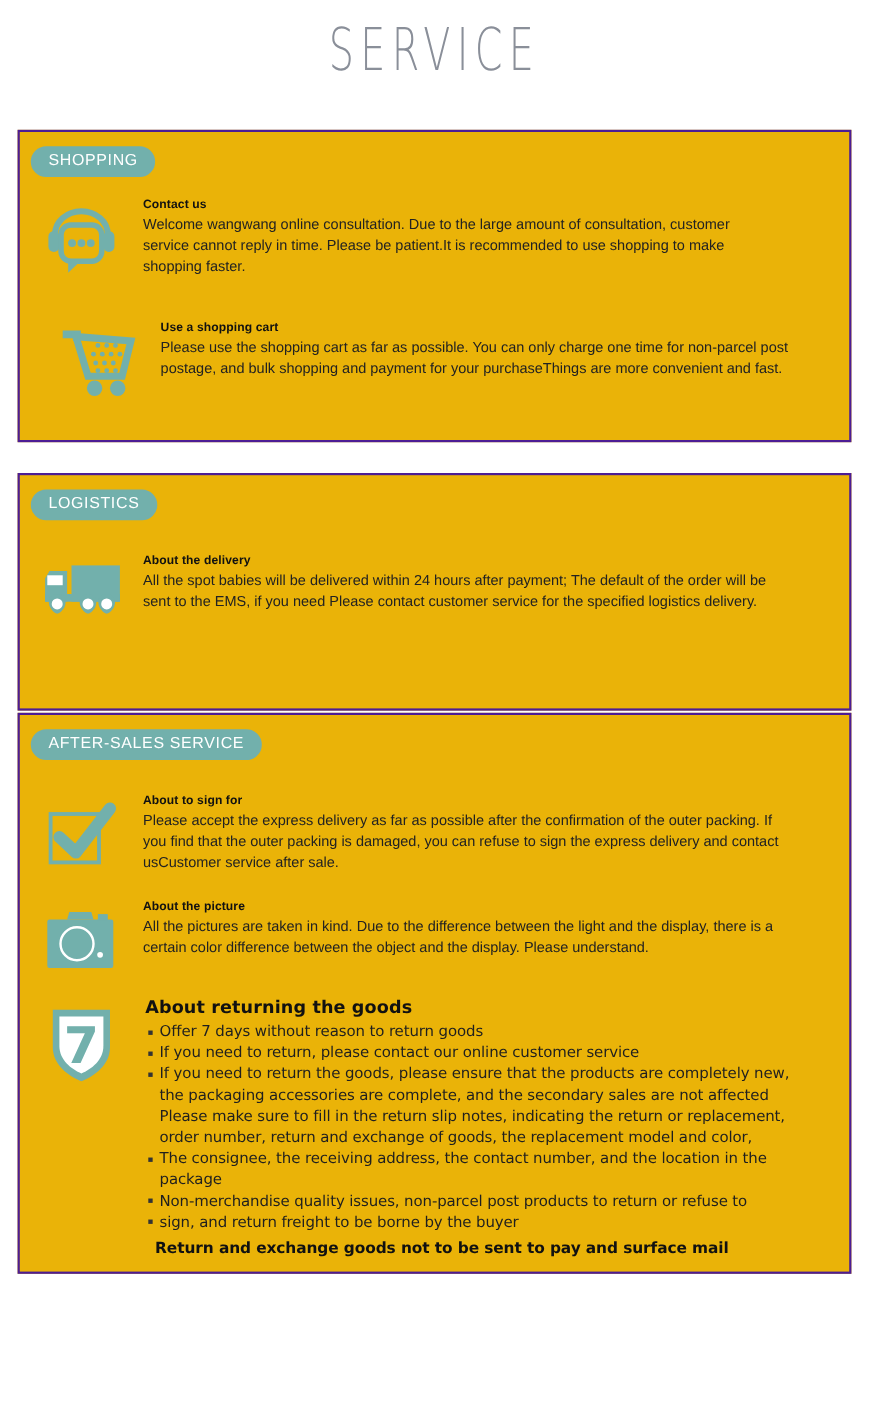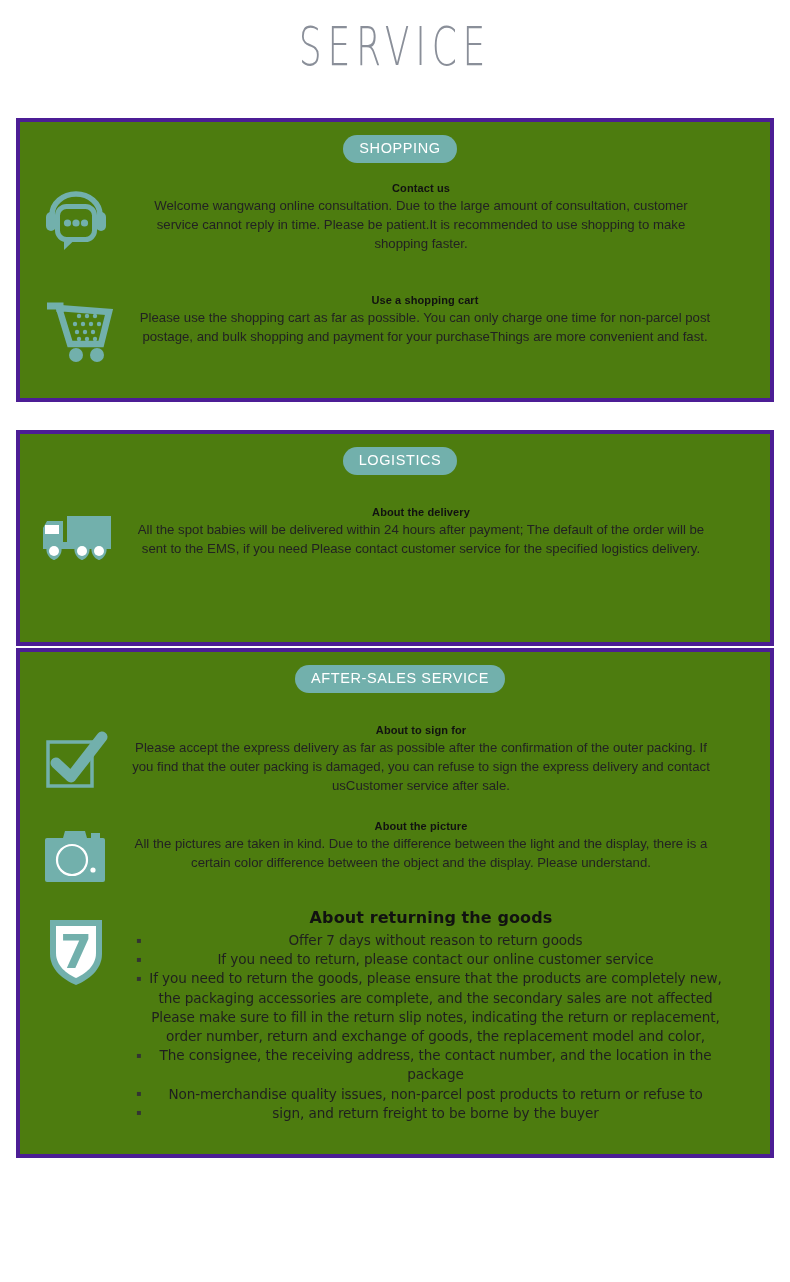--- a/index.html
+++ b/index.html
@@ -29,23 +29,22 @@
     line-height: 60px;
     transform: scaleX(0.82) scaleY(1.22);
     transform-origin: center top;
   }
 
   
   .panel {
     position: absolute;
     left: 16px;
     width: 758px;
-    border: 4px solid #4c1d95;
-    background: #4d7c0f;
-    text-align: center;
+    border: 2px solid #4c1d95;
+    background: #eab308;
   }
   #panel-shopping  { top: 118px;  height: 284px; }
   #panel-logistics { top: 430px;  height: 216px; }
   #panel-after     { top: 648px;  height: 510px; }
 
   .badge {
     display: inline-block;
     background: #72b0ac;
     color: #ffffff;
     font-size: 14.5px;
@@ -80,21 +79,21 @@
   .item-body {
     font-size: 13.2px;
     line-height: 19px;
     color: #222;
     margin: 0;
     max-width: 578px;
   }
 
   
   #item-contact   { position: absolute; top: 60px;  left: 0; }
-  #item-cart      { position: absolute; top: 172px; left: 4px; }
+  #item-cart      { position: absolute; top: 172px; left: 16px; }
   #item-delivery  { position: absolute; top: 72px;  left: 0; }
   #item-sign      { position: absolute; top: 72px;  left: 0; }
   #item-picture   { position: absolute; top: 168px; left: 0; }
   #item-return    { position: absolute; top: 256px; left: 0; }
 
   
   .return-block {
     font-family: "DejaVu Sans", sans-serif;
     max-width: 620px;
   }
@@ -264,15 +263,16 @@
     <div class="text-cell return-block">
       <p class="return-title">About returning the goods</p>
       <ul class="return-list">
         <li>Offer 7 days without reason to return goods</li>
         <li>If you need to return, please contact our online customer service</li>
         <li>If you need to return the goods, please ensure that the products are completely new, the packaging accessories are complete, and the secondary sales are not affected Please make sure to fill in the return slip notes, indicating the return or replacement, order number, return and exchange of goods, the replacement model and color,</li>
         <li>The consignee, the receiving address, the contact number, and the location in the package</li>
         <li>Non-merchandise quality issues, non-parcel post products to return or refuse to</li>
         <li>sign, and return freight to be borne by the buyer</li>
       </ul>
+      <p class="return-final">Return and exchange goods not to be sent to pay and surface mail</p>
     </div>
   </div>
 </div>
 
 </body></html>

